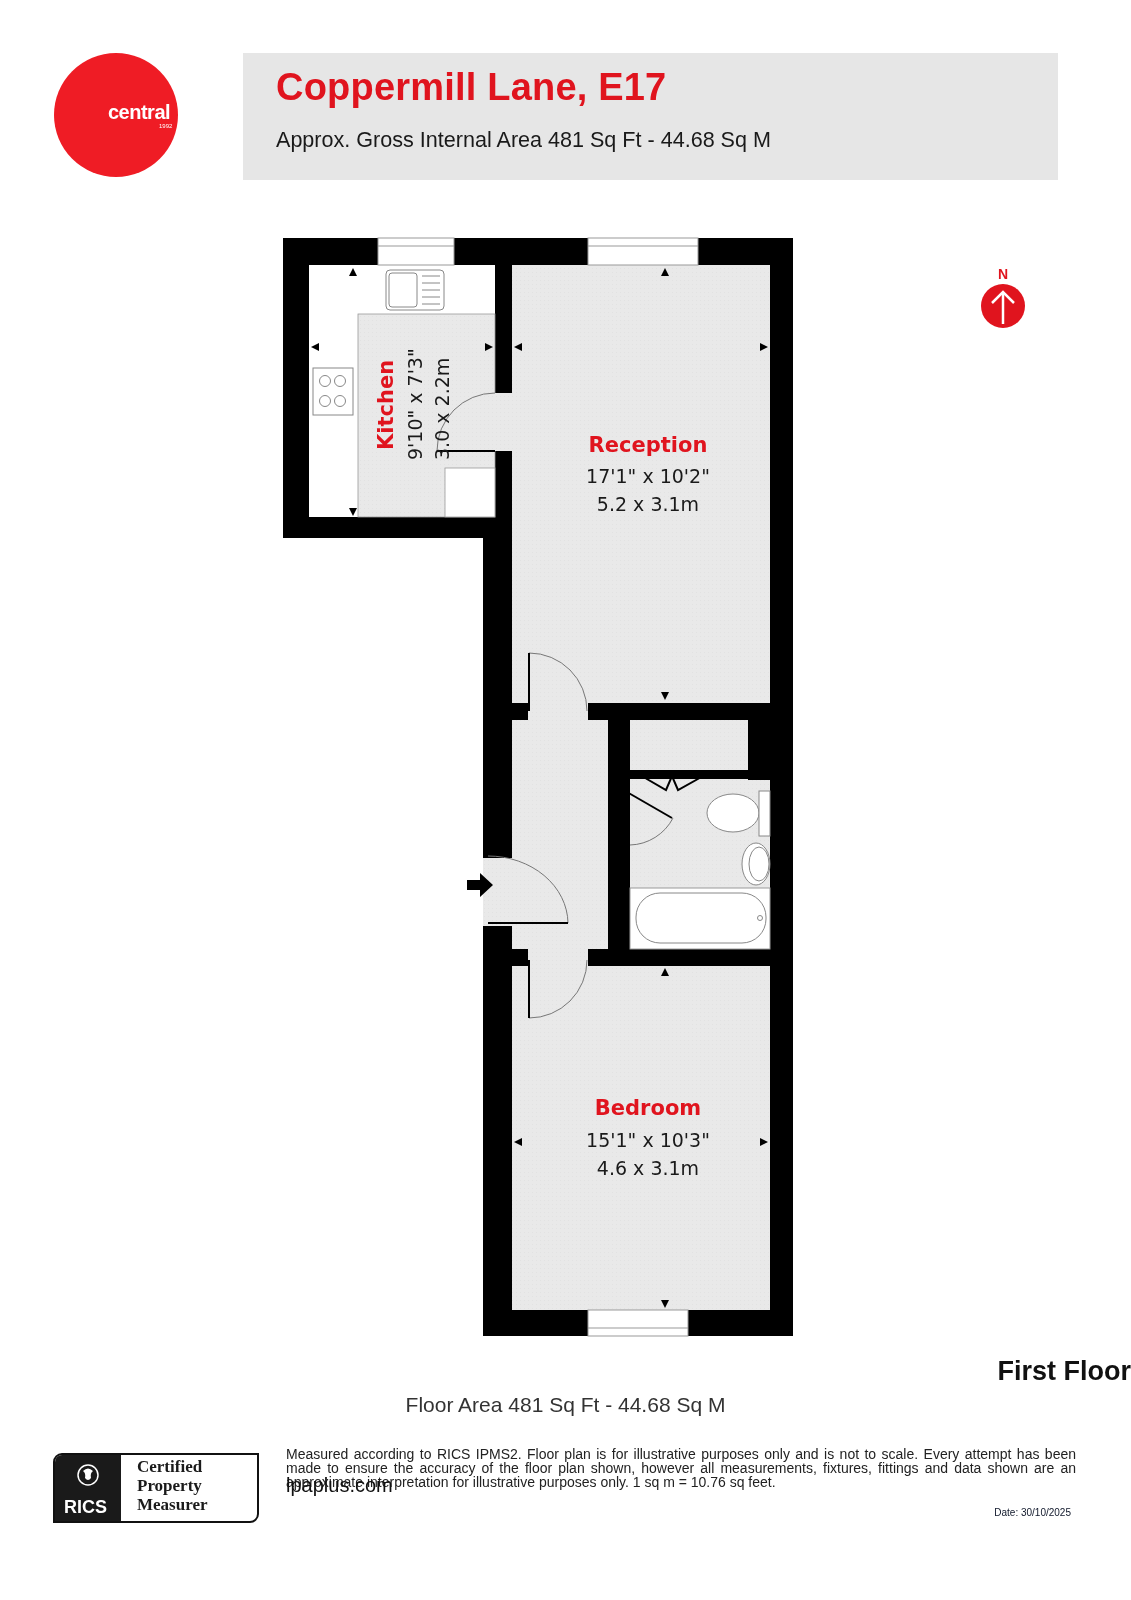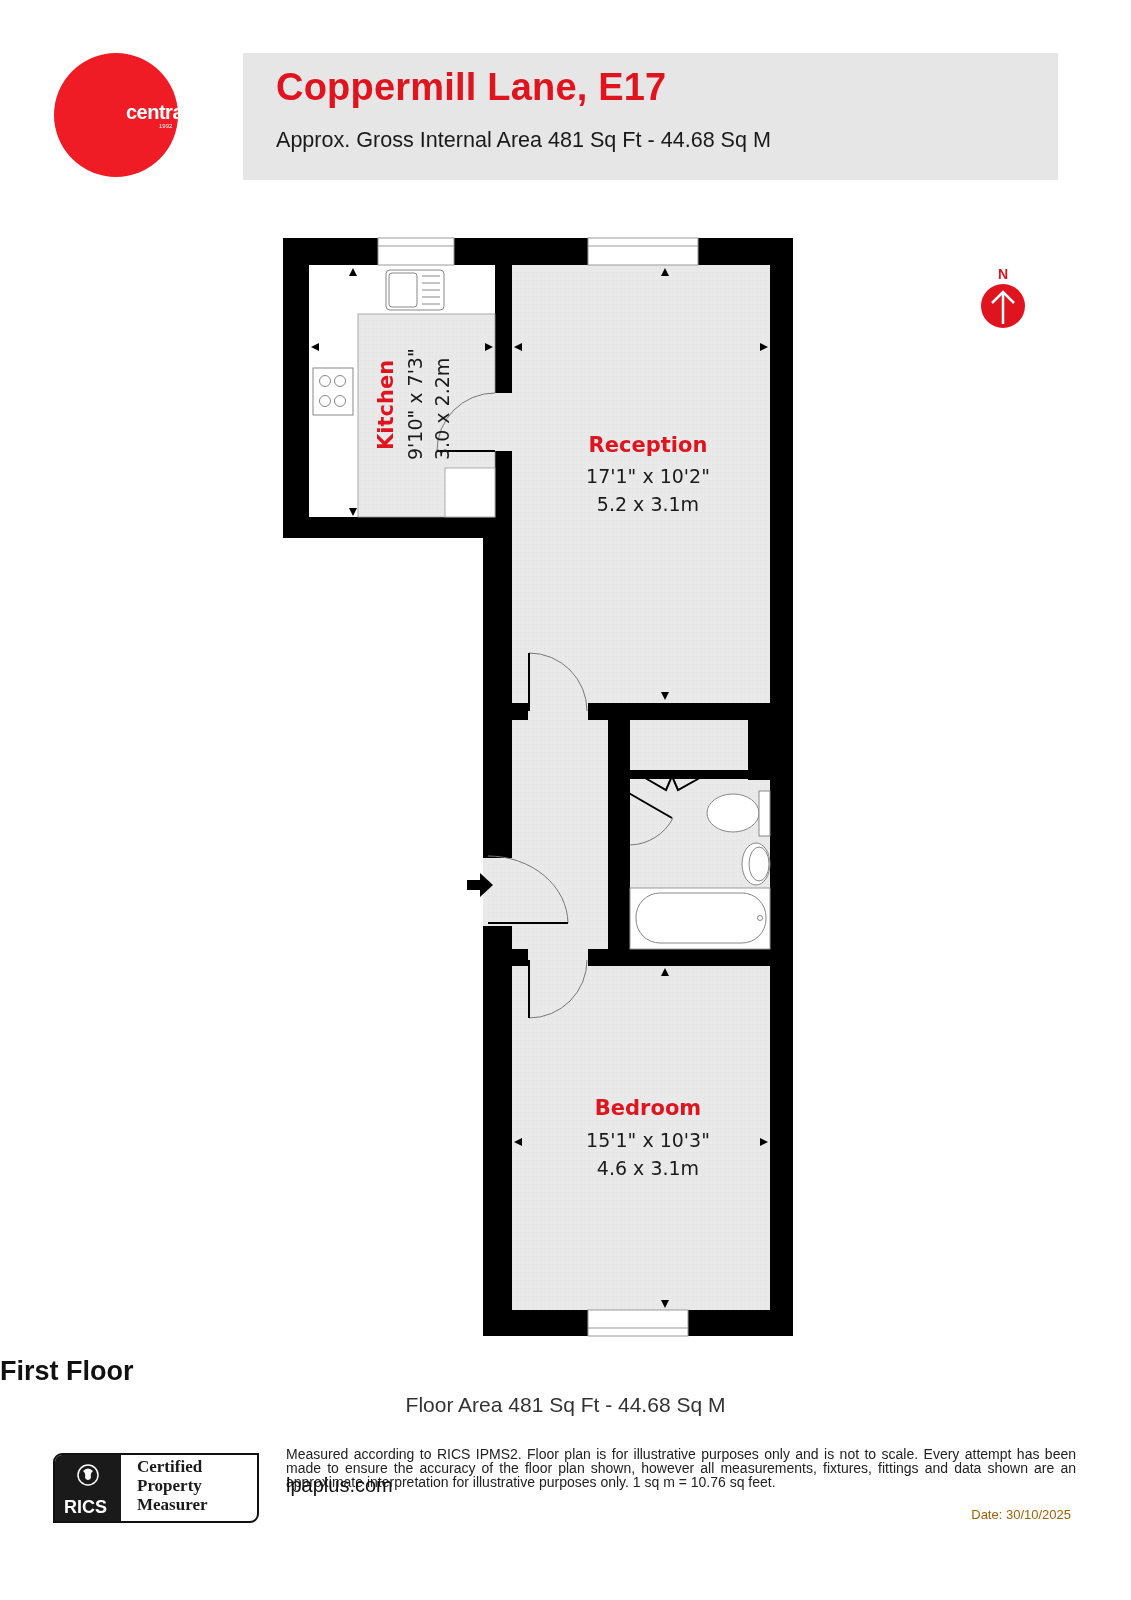--- a/index.html
+++ b/index.html
@@ -1,35 +1,35 @@
 <!DOCTYPE html>
 <html><head>
 <meta charset="utf-8">
 <style>
   html, body { margin: 0; padding: 0; background: #ffffff; }
   body { width: 1131px; height: 1600px; position: relative; overflow: hidden; font-family: "DejaVu Sans", sans-serif; }
   .logo { position: absolute; left: 54px; top: 53px; width: 124px; height: 124px; border-radius: 50%; background: #ef1c25; }
-  .logo-text { position: absolute; left: 108px; top: 101px; color: #fff; font-family: "Liberation Sans", sans-serif; font-weight: bold; font-size: 20px; letter-spacing: -0.5px; margin-left: 18px; }
+  .logo-text { position: absolute; left: 108px; top: 101px; color: #fff; font-family: "Liberation Sans", sans-serif; font-weight: bold; font-size: 20px; letter-spacing: -0.5px; }
   .logo-year { position: absolute; left: 159px; top: 123px; color: #fff; font-size: 6px; font-family: "Liberation Sans", sans-serif; }
   .header-band { position: absolute; left: 243px; top: 53px; width: 815px; height: 127px; background: #e6e6e6; }
   .title { position: absolute; left: 276px; top: 66px; color: #e0141e; font-family: "Liberation Sans", sans-serif; font-weight: bold; font-size: 38px; letter-spacing: 0.2px; white-space: nowrap; }
   .subtitle { position: absolute; left: 276px; top: 127px; color: #1a1a1a; font-family: "Liberation Sans", sans-serif; font-size: 22px; white-space: nowrap; transform: scaleX(0.98); transform-origin: left; }
   svg.plan { position: absolute; left: 0; top: 0; }
   .room-name { font-family: "DejaVu Sans", sans-serif; font-weight: bold; fill: #e0141e; font-size: 21px; }
   .room-dim { font-family: "DejaVu Sans", sans-serif; fill: #1a1a1a; font-size: 19px; }
-  .floor-title { position: absolute; left: 0; width: 1131px; top: 1356px; text-align: left; font-family: "Liberation Sans", sans-serif; font-weight: bold; font-size: 27px; color: #111; }
+  .floor-title { position: absolute; left: 0; width: 1131px; top: 1356px; text-align: right; font-family: "Liberation Sans", sans-serif; font-weight: bold; font-size: 27px; color: #111; }
   .floor-area { position: absolute; left: 0; width: 1131px; top: 1393px; text-align: center; font-family: "Liberation Sans", sans-serif; font-size: 21px; color: #333; }
   .rics-badge { position: absolute; left: 53px; top: 1453px; width: 206px; height: 70px; border: 2px solid #111; border-radius: 9px 0 9px 0; box-sizing: border-box; background: #fff; overflow: hidden; }
   .rics-black { position: absolute; left: 0; top: 0; width: 66px; height: 100%; background: #1a1a1a; }
   .rics-word { position: absolute; left: 9px; top: 42px; color: #fff; font-family: "Liberation Sans", sans-serif; font-weight: bold; font-size: 18px; }
   .rics-lion { position: absolute; left: 22px; top: 8px; width: 22px; height: 24px; }
   .rics-cert { position: absolute; left: 82px; top: 2px; font-family: Liberation Serif, serif; font-weight: bold; font-size: 17px; line-height: 19px; color: #1a1a1a; }
   .disclaimer { position: absolute; left: 286px; top: 1447px; width: 790px; font-family: "Liberation Sans", sans-serif; font-size: 14px; line-height: 14px; color: #222; text-align: justify; }
   .site { position: absolute; left: 286px; top: 1474px; font-family: "Liberation Sans", sans-serif; font-size: 20px; color: #111; }
-  .date { position: absolute; right: 60px; top: 1507px; font-family: "Liberation Sans", sans-serif; font-size: 13px; color: #a16207; }
+  .date { position: absolute; right: 60px; top: 1507px; font-family: "Liberation Sans", sans-serif; font-size: 10px; color: #0f172a; }
 </style>
 </head>
 <body>
 
 <div class="logo"></div>
 <div class="logo-text">central</div>
 <div class="logo-year">1992</div>
 
 <div class="header-band"></div>
 <div class="title">Coppermill Lane, E17</div>

